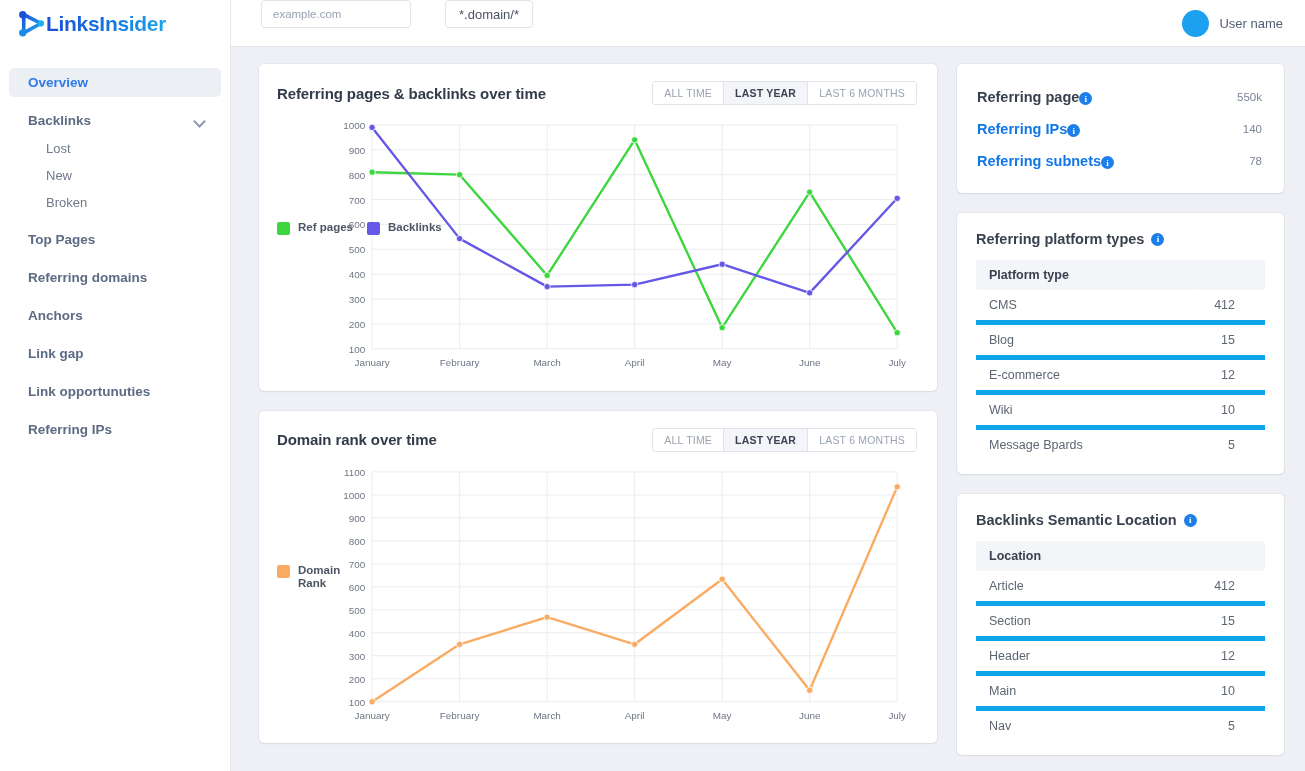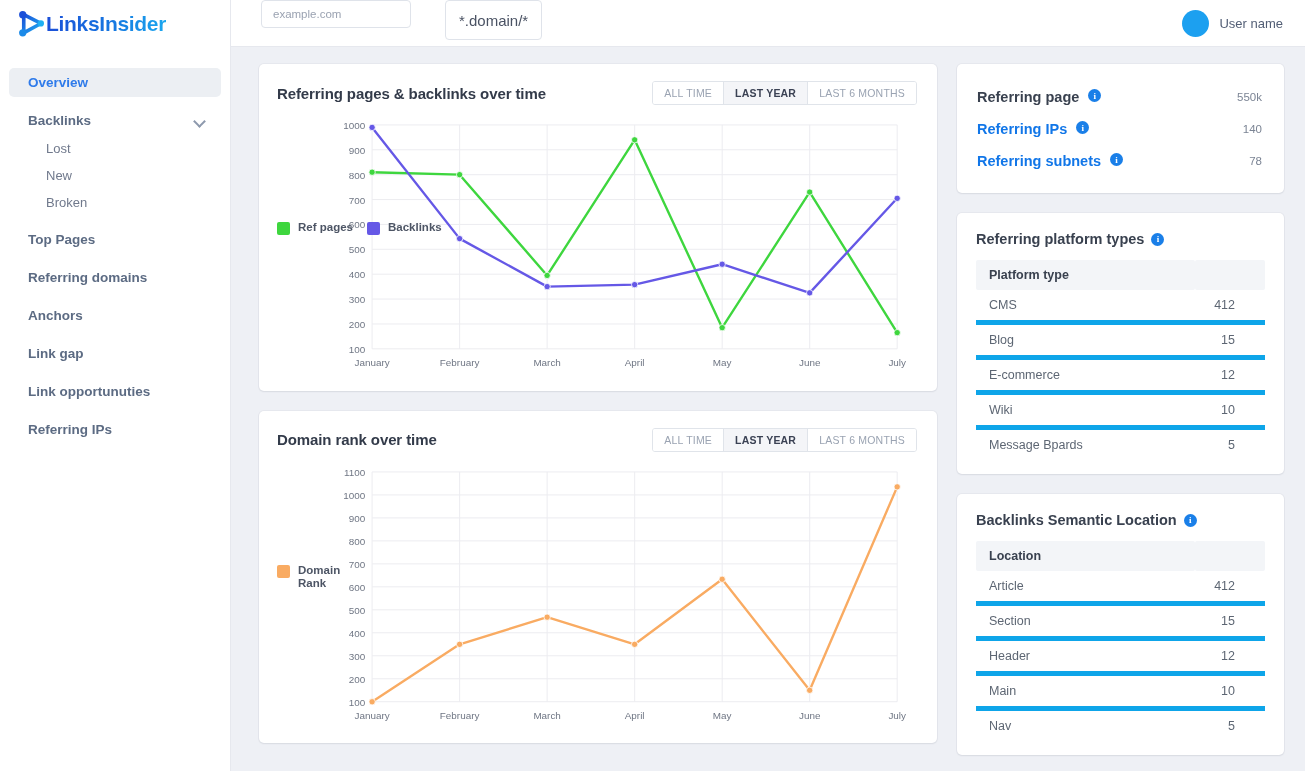--- a/index.html
+++ b/index.html
@@ -52,24 +52,24 @@
     height: 47px; background: #fff; border-bottom: 1px solid #e6e8ee;
     display: flex; padding: 0 22px 0 30px; flex: 0 0 47px;
   }
   .domain-input {
     width: 150px; height: 28px; border: 1px solid #dfe3ea; border-radius: 4px;
     font-size: 11.5px; color: #4a5263; padding: 0 11px; outline: none;
     font-family: "Liberation Sans", sans-serif; background: #fff;
   }
   .domain-input::placeholder { color: #9aa2b1; }
   .pattern-chip {
-    margin-left: 34px; height: 40px; min-width: 85px; padding: 0 13px;
+    margin-left: 34px; height: 28px; min-width: 85px; padding: 0 13px;
     border: 1px solid #dfe3ea; border-radius: 4px; background: #fff;
     display: flex; align-items: center; justify-content: center;
-    font-size: 15px; color: #4a5263; cursor: pointer;
+    font-size: 13px; color: #4a5263; cursor: pointer;
   }
   .topbar-spacer { flex: 1; }
   .user-box { display: flex; align-items: center; gap: 10px; cursor: pointer; }
   .avatar { width: 27px; height: 27px; border-radius: 50%; background: #1ca0f0; }
   .user-name { font-size: 13px; color: #525e75; }
 
   .content {
     flex: 1; display: flex; gap: 20px;
     padding: 17px 21px 4px 28px; min-height: 0; overflow: hidden;
   }
@@ -99,21 +99,21 @@
     position: absolute; left: 0; display: flex; flex-direction: row; gap: 14px; font-weight: bold;
   }
   .legend-row { display: flex; align-items: flex-start; gap: 8px; }
   .legend-sw { width: 13px; height: 13px; border-radius: 2px; flex: 0 0 13px; margin-top: 1px; }
   .legend-label { font-size: 11.5px; color: #4d5565; line-height: 13px; white-space: pre-line; }
   .plot-svg { display: block; width: 100%; }
 
   
   .stats-card { padding: 17px 22px 16px 20px; }
   .stat-row { display: flex; align-items: center; justify-content: space-between; height: 32px; }
-  .stat-label { font-size: 14.5px; font-weight: bold; display: flex; align-items: flex-start; gap: 9px; }
+  .stat-label { font-size: 14.5px; font-weight: bold; display: flex; align-items: flex-end; gap: 0; }
   .stat-label.dark { color: #39414f; }
   .stat-label.link { color: #1176e8; cursor: pointer; }
   .stat-value { font-size: 11.5px; color: #7b8494; }
   .info {
     width: 13px; height: 13px; border-radius: 50%; background: #1a7fe8; color: #fff;
     font-size: 9px; font-weight: bold; display: inline-flex; align-items: center;
     justify-content: center; font-family: "Liberation Serif", serif; cursor: pointer;
     flex: 0 0 13px;
   }
 

